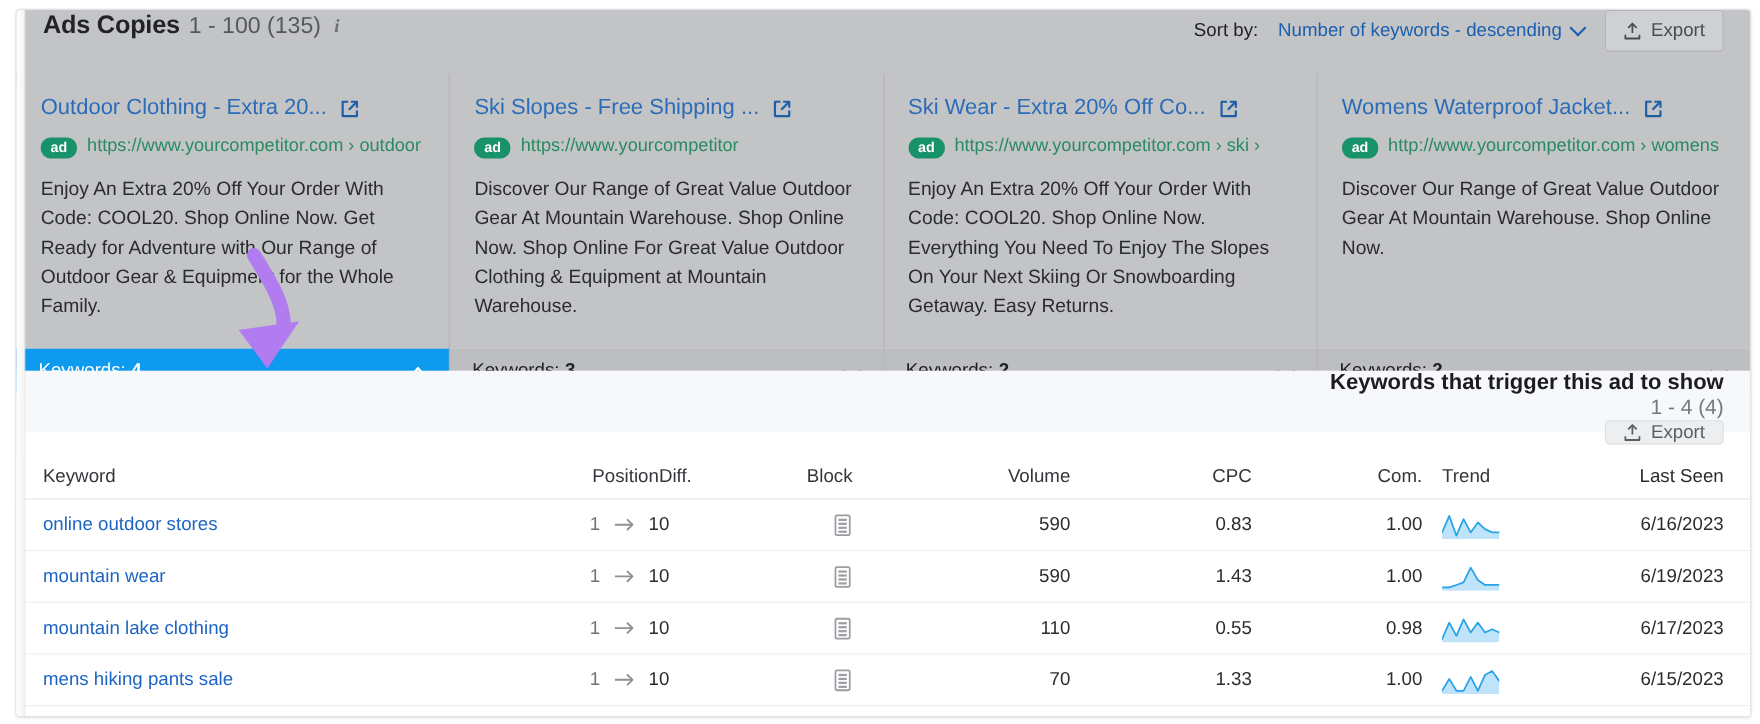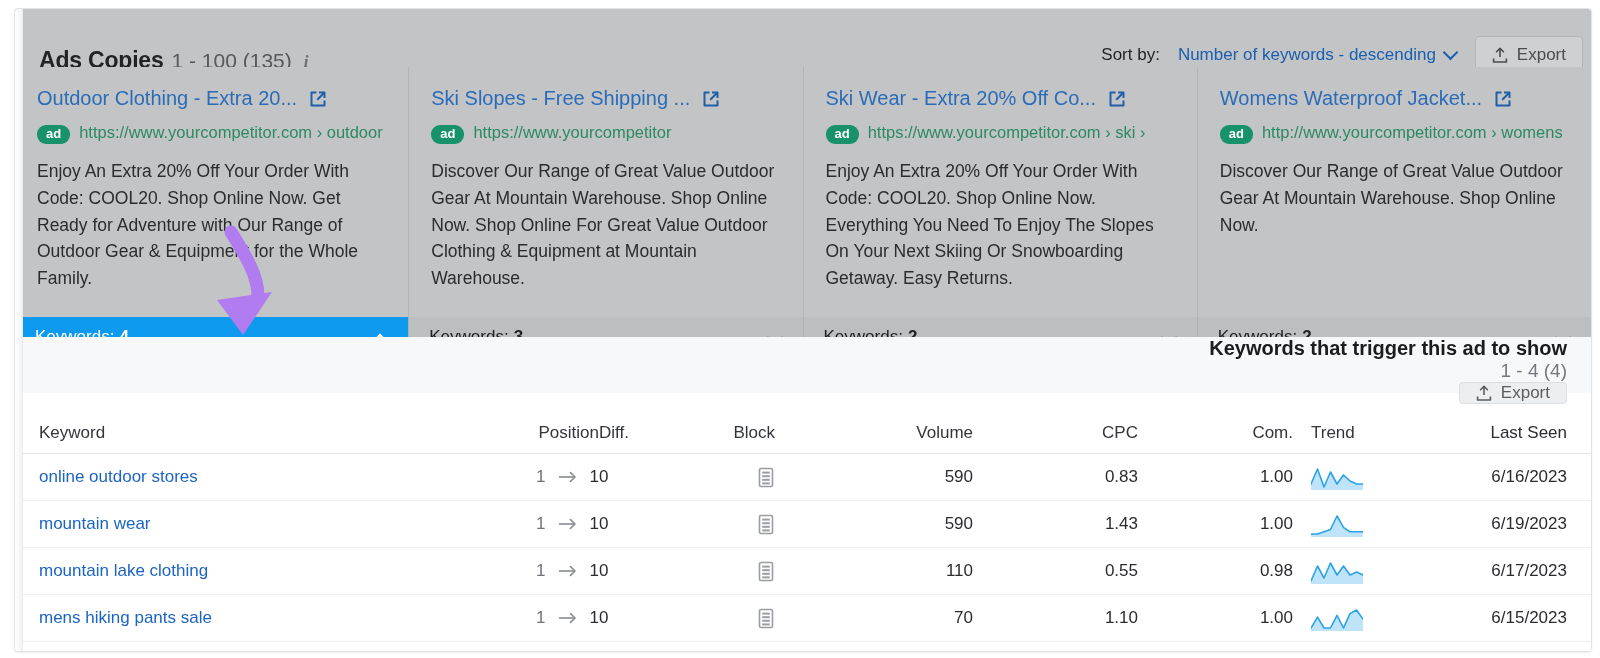--- a/index.html
+++ b/index.html
@@ -32,32 +32,32 @@
     background: linear-gradient(to right,#ffffff, #f2f3f5);
     border-right: 1px solid #e9eaec;
     z-index: 6;
   }
 
   
   .hdr {
     position: absolute; left: 0; top: 0; right: 0; height: 66px;
     background: #c3c4c6;
     border-bottom: 1px solid #b2b3b5;
-    display: flex; align-items: flex-end;
+    display: flex; align-items: flex-start;
   }
   .hdr-title-wrap { display: flex; align-items: baseline; gap: 8px; padding-left: 24px; }
   .hdr-title { font-size: 23px; font-weight: bold; color: #222325; letter-spacing: -.2px; }
   .hdr-range { font-size: 21px; color: #56585c; font-weight: 400; }
   .info-i {
     display: inline-block; margin-left: 4px; font-size: 17px; font-style: italic;
     color: #6d7074; font-family: "Liberation Serif", serif; font-weight: bold;
     position: relative; top: -1px;
   }
   .hdr-right {
-    margin-left: auto; display: flex; align-items: center; gap: 18px; padding-right: 8px;
+    margin-left: auto; display: flex; align-items: center; gap: 18px; padding-right: 24px;
   }
   .sortby-label { font-size: 17px; color: #1f2023; }
   .sort-select {
     display: flex; align-items: center; gap: 9px;
     font-size: 17px; color: #1a5fb0; cursor: pointer;
   }
   .chev-d { width: 12px; height: 12px; position: relative; top: -2px; }
   .chev-d::before {
     content: ""; position: absolute; left: 0; top: 0;
     width: 9px; height: 9px; border-right: 2.4px solid currentColor; border-bottom: 2.4px solid currentColor;
@@ -420,21 +420,21 @@
             </div>
             <div class="c-diff">0</div>
             <div class="c-block"><svg class="block-ico" width="18" height="21" viewBox="0 0 18 21">
                 <rect x="2.5" y="1.5" width="13" height="18" rx="1.5" fill="none" stroke="#9a9da1" stroke-width="1.6"></rect>
                 <rect x="5.2" y="4.6" width="7.6" height="2" fill="#9a9da1"></rect>
                 <rect x="5.2" y="8.2" width="7.6" height="2" fill="#9a9da1"></rect>
                 <rect x="5.2" y="11.8" width="7.6" height="2" fill="#9a9da1"></rect>
                 <rect x="5.2" y="15.4" width="7.6" height="2" fill="#9a9da1"></rect>
               </svg></div>
             <div class="c-vol">70</div>
-            <div class="c-cpc">1.10</div>
+            <div class="c-cpc">1.33</div>
             <div class="c-com">1.00</div>
             <div class="c-trend">
               <svg class="spark" width="52" height="26" viewBox="0 0 52 26">
                 <polygon points="0,26 0.0,23.0 6.5,12.2 13.0,23.0 19.5,23.0 26.0,10.4 32.5,23.0 39.0,8.6 45.5,5.0 52.0,14.0 52,26" fill="#bfe3f8"></polygon>
                 <polyline points="0.0,23.0 6.5,12.2 13.0,23.0 19.5,23.0 26.0,10.4 32.5,23.0 39.0,8.6 45.5,5.0 52.0,14.0" fill="none" stroke="#2aa3e8" stroke-width="1.6" stroke-linejoin="round" stroke-linecap="round"></polyline>
               </svg>
             </div>
             <div class="c-seen">6/15/2023</div>
           </div>
         </div>

